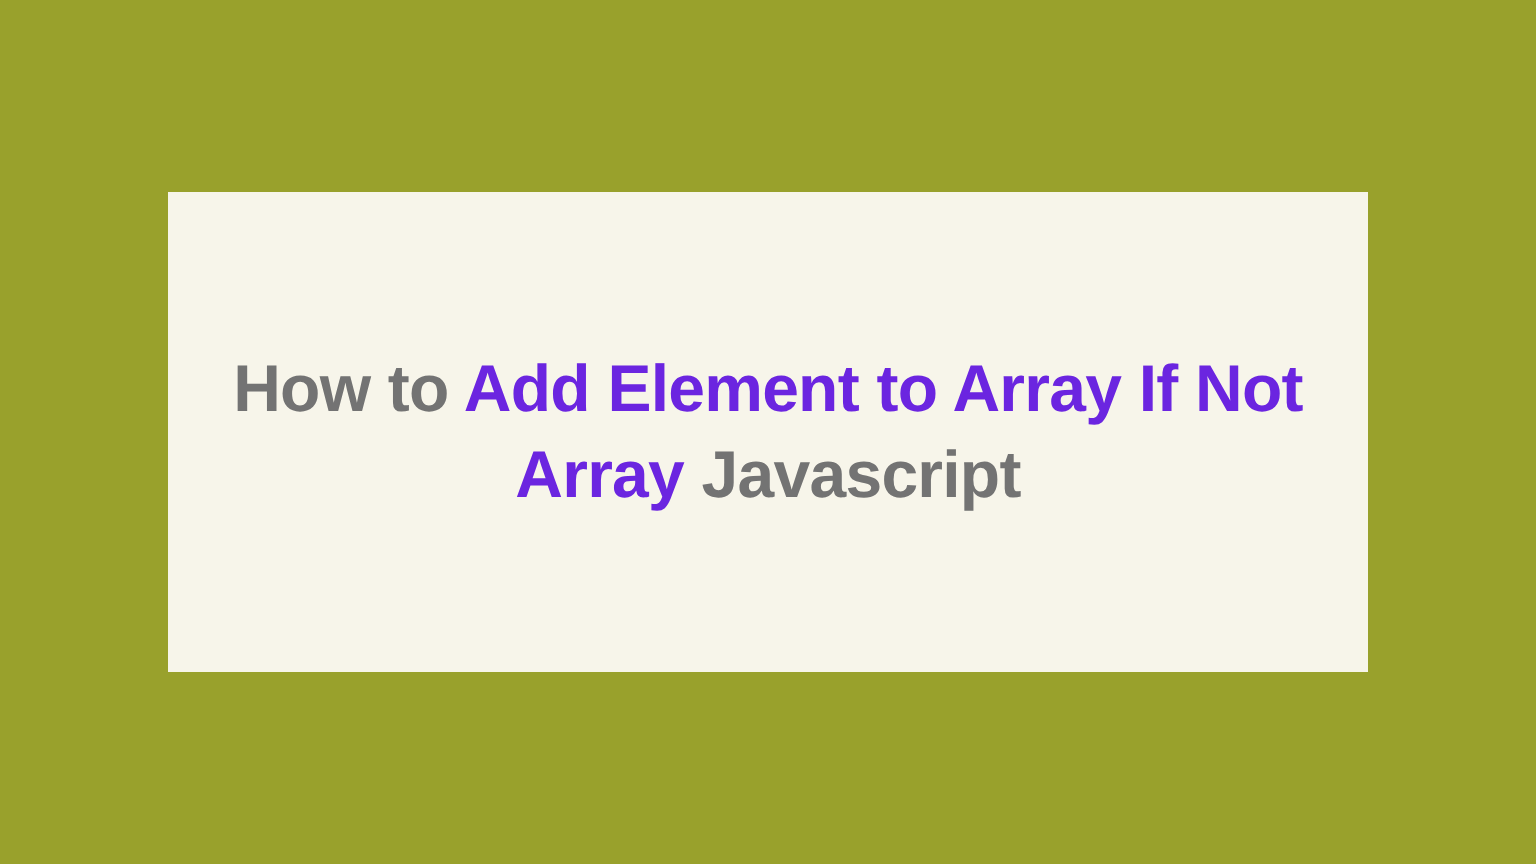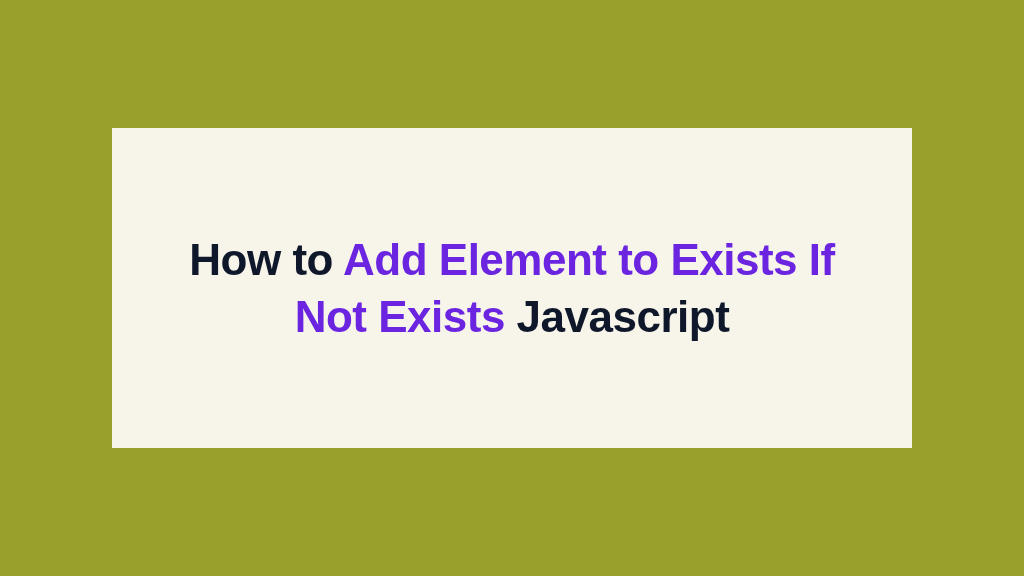--- a/index.html
+++ b/index.html
@@ -26,26 +26,26 @@
       padding: 40px;
     }
     .headline {
       text-align: center;
       font-size: 44px;
       font-weight: 800;
       line-height: 1.3;
       letter-spacing: -0.5px;
     }
     .text-black {
-      color: #0f172a;
+      color: #737373;
     }
     .text-purple {
       color: #6b25e0;
     }
   </style>
 </head>
 <body>
 
 <div class="card">
   <h1 class="headline">
-    <span class="text-black">How to </span><span class="text-purple">Add Element to Exists If Not Exists</span><span class="text-black"> Javascript</span>
+    <span class="text-black">How to </span><span class="text-purple">Add Element to Array If Not Array</span><span class="text-black"> Javascript</span>
   </h1>
 </div>
 
 </body></html>

